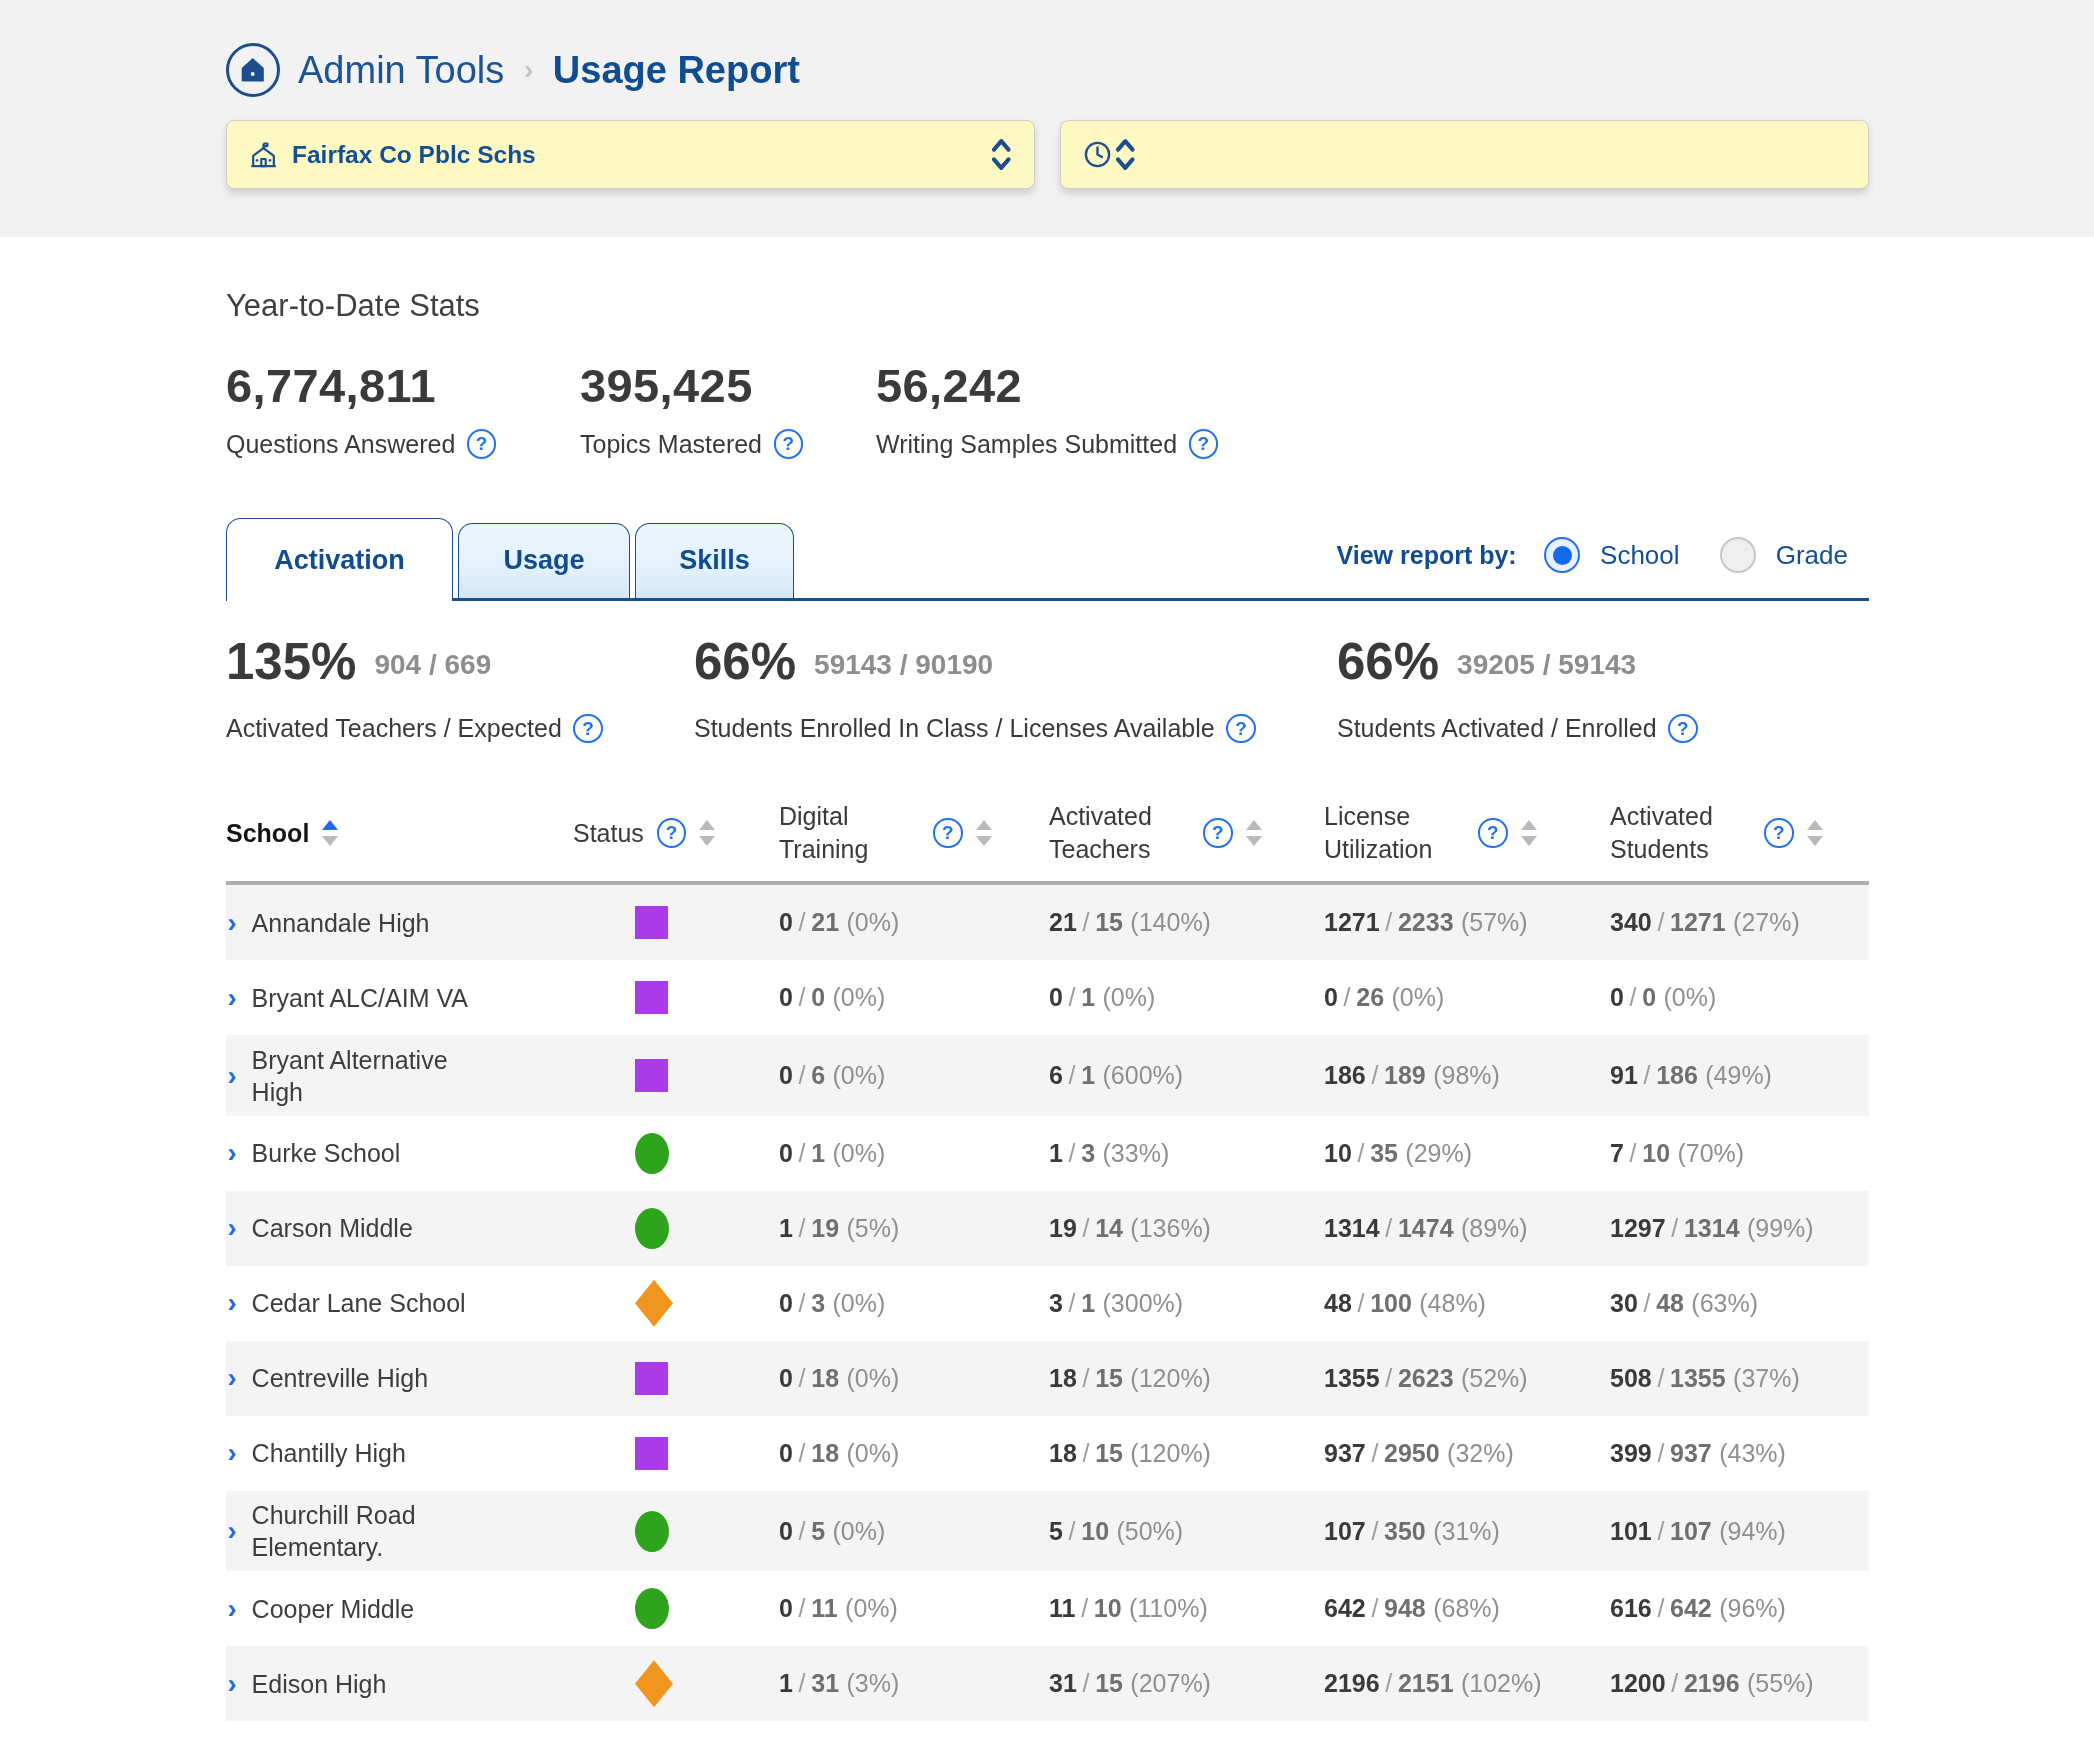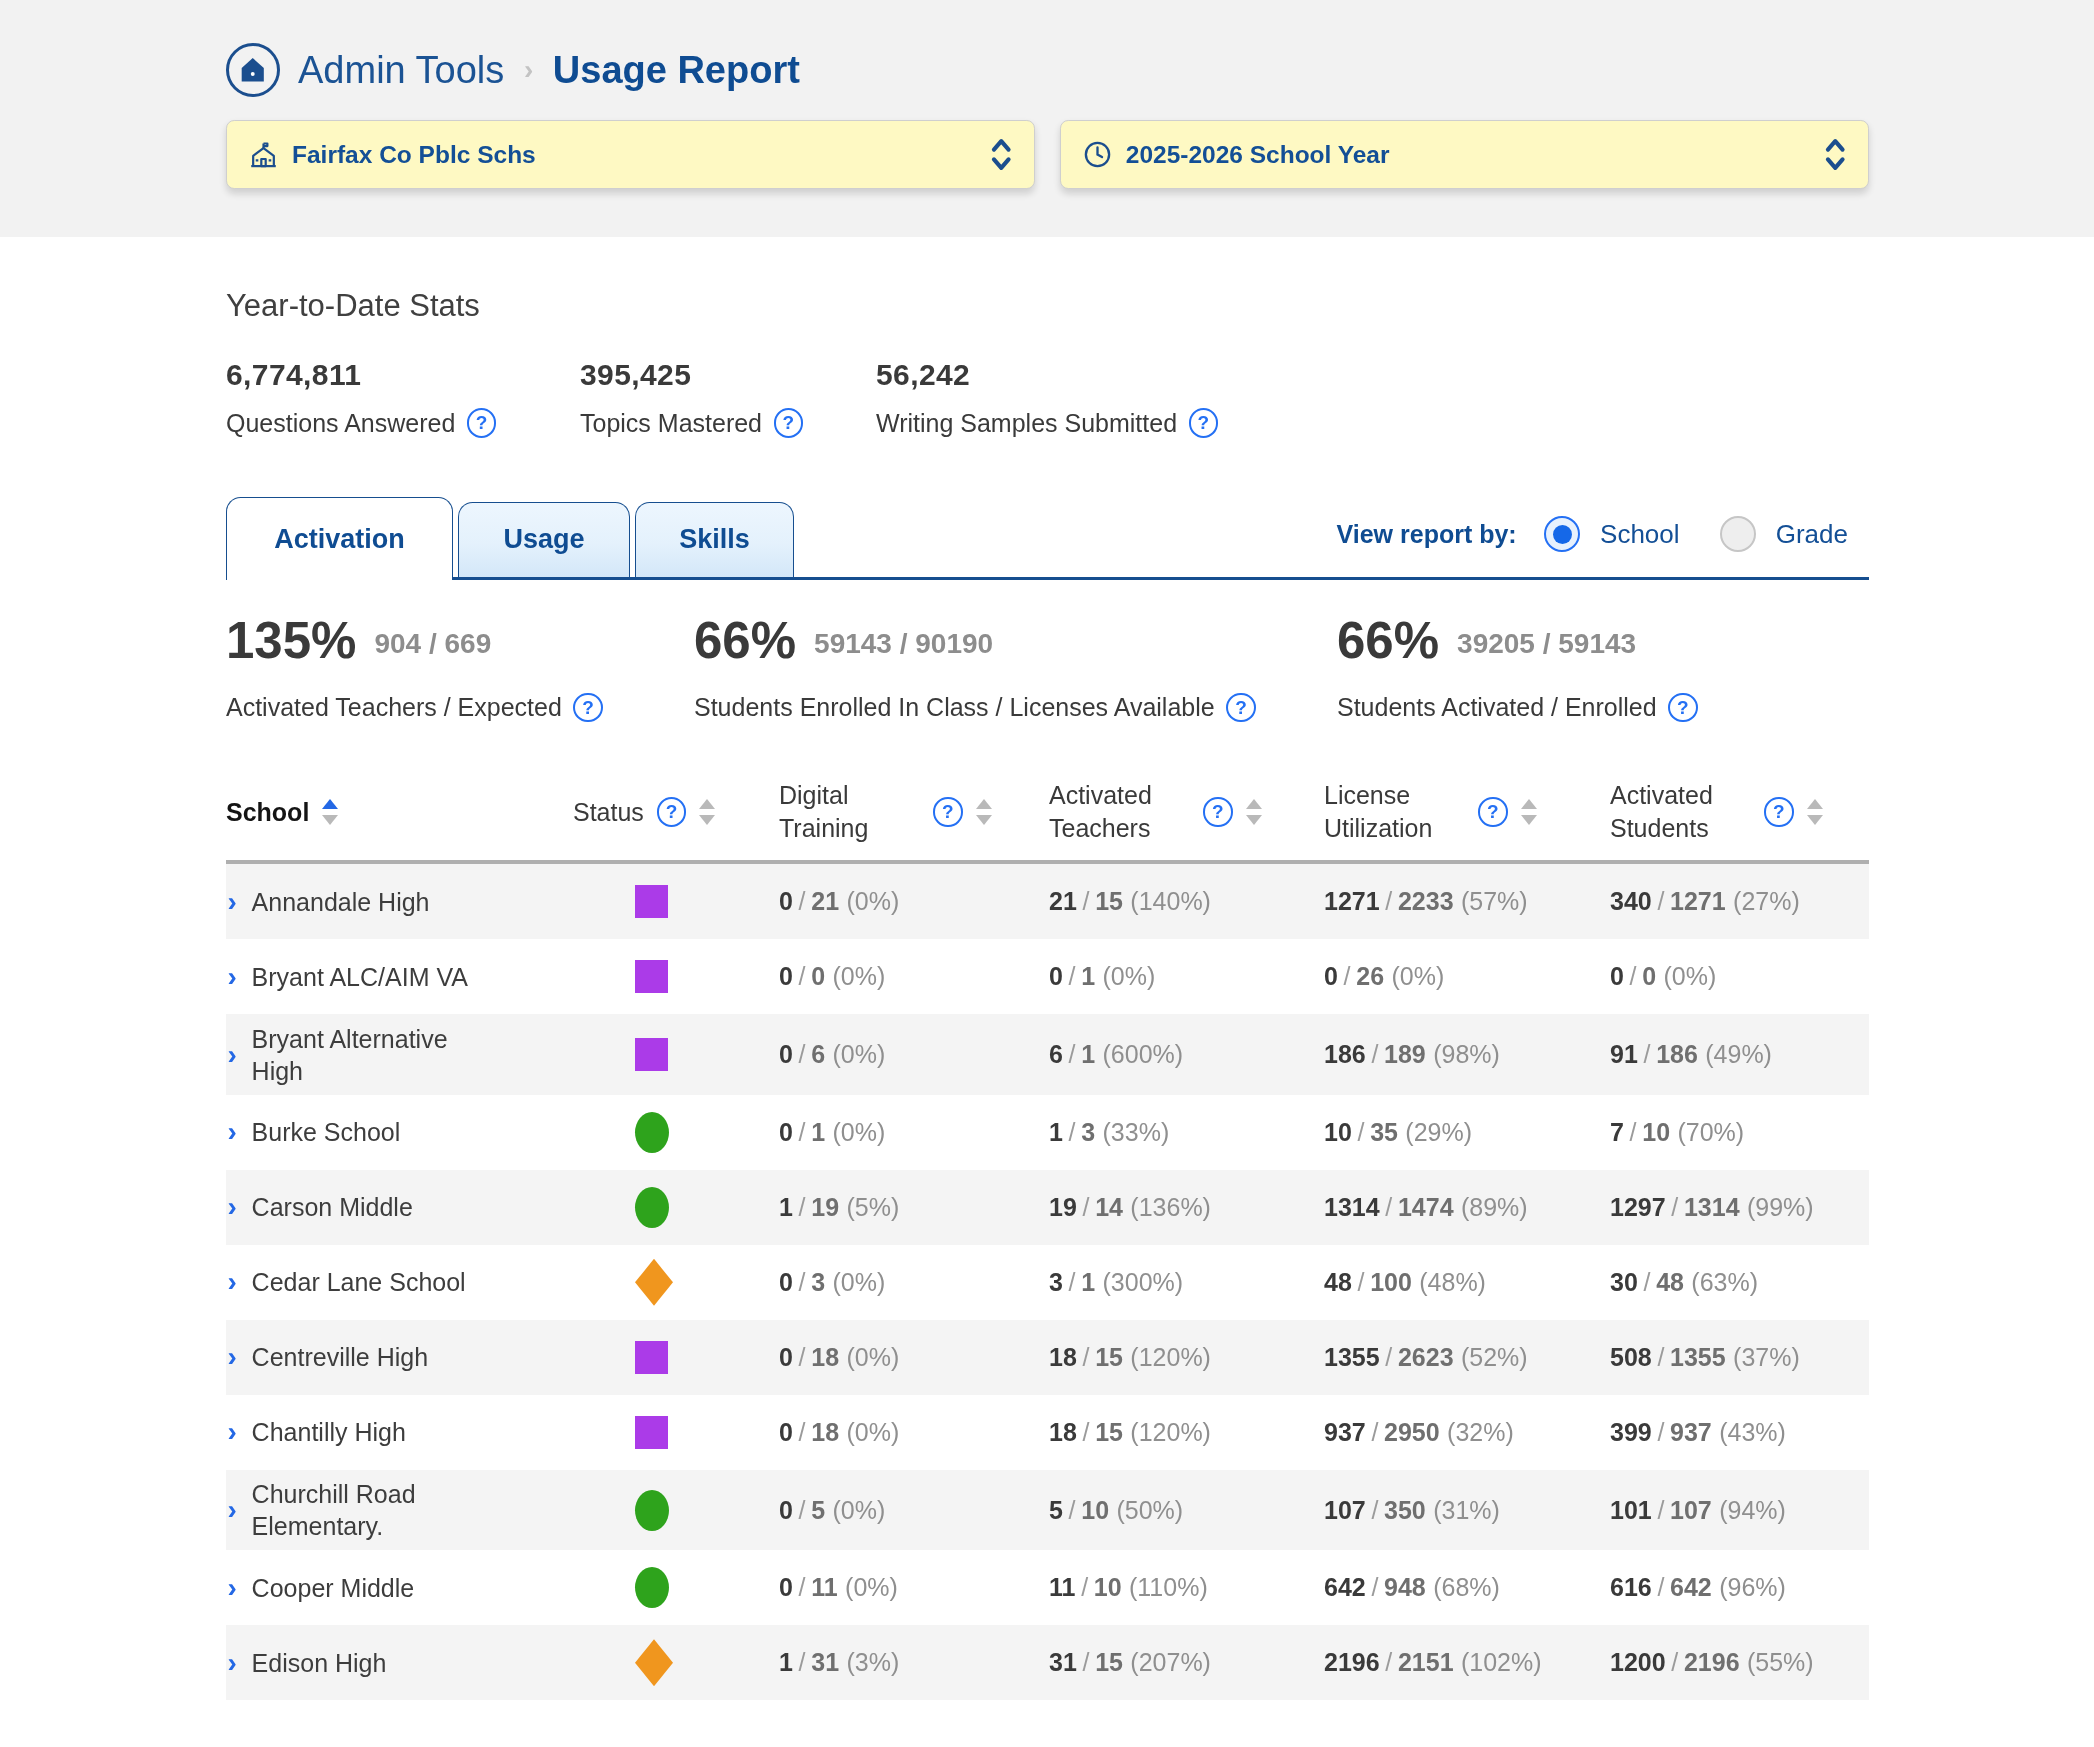--- a/index.html
+++ b/index.html
@@ -31,21 +31,21 @@
     display:flex; align-items:center; padding:0 21px;
   }
   .dd-label { font-size:24.5px; font-weight:600; color:#134F96; margin-left:13px; flex:1; }
 
   
   .main { padding-top:51px; }
   .ytd-title { font-size:31px; font-weight:400; color:#404040; margin:0 0 34px 0; }
   .ytd-stats { display:flex; }
   .ytd-stat:nth-child(1){ width:354px; }
   .ytd-stat:nth-child(2){ width:296px; }
-  .ytd-value { font-size:30px; font-weight:800; color:#3A3A3A; letter-spacing:0.4px; }
+  .ytd-value { font-size:47px; font-weight:800; color:#3A3A3A; letter-spacing:0.4px; }
   .ytd-label { margin-top:16.4px; font-size:25px; color:#3A3A3A; display:flex; align-items:flex-end; gap:11.5px; }
 
   .help {
     width:29.5px; height:29.5px; border:2.5px solid #2470F4; border-radius:50%;
     color:#2470F4; font-size:19px; font-weight:800;
     display:inline-flex; align-items:center; justify-content:center; flex:0 0 auto;
     background:transparent;
   }
 
   
@@ -148,21 +148,20 @@
         </span>
       </div>
 
       <div class="dropdown">
         <span>
           <svg width="31" height="31" viewBox="0 0 24 24" fill="none" stroke="#1B4E8E" stroke-width="1.8" stroke-linecap="round">
             <circle cx="12" cy="12" r="9"></circle>
             <path d="M12 6.5 V12 L15.5 14"></path>
           </svg>
         </span>
-        <span class="dd-label">2025-2026 School Year</span>
         <span>
           <svg width="24.5" height="39" viewBox="0 0 20 32" fill="none" stroke="#1B4E8E" stroke-width="3.4" stroke-linecap="round" stroke-linejoin="round">
             <path d="M4 12 L10 5 L16 12"></path>
             <path d="M4 20 L10 27 L16 20"></path>
           </svg>
         </span>
       </div>
     </div>
   </div>
 </div>

